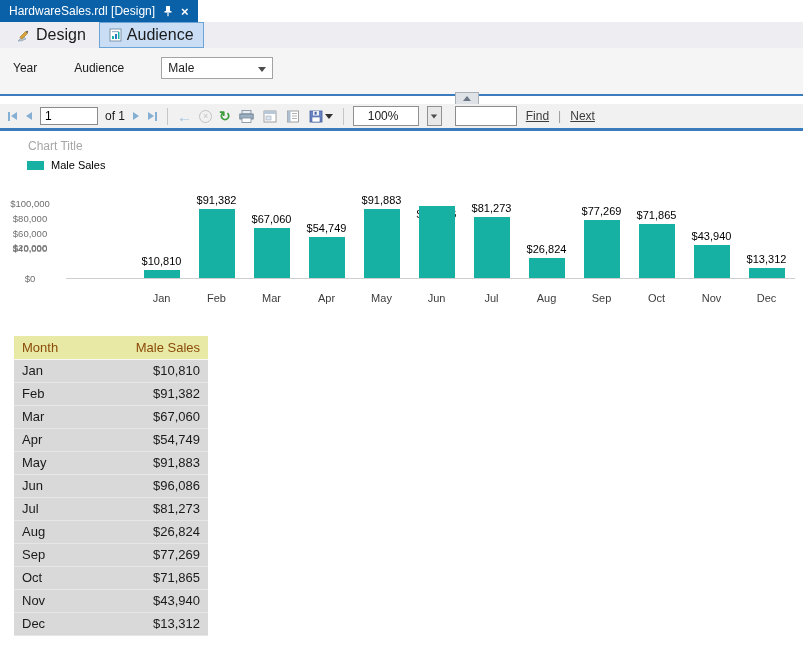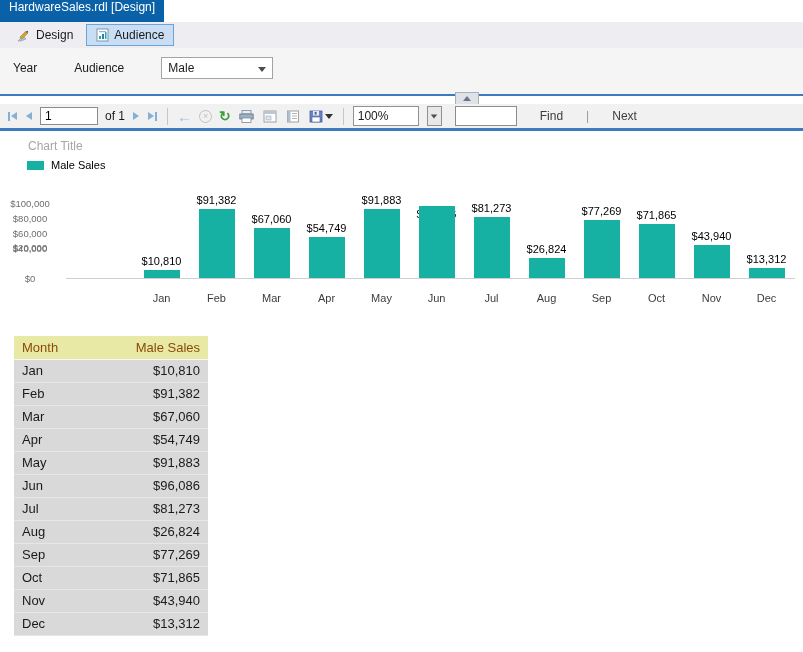--- a/index.html
+++ b/index.html
@@ -6,28 +6,28 @@
   body { margin: 0; background: #fff; }
   .screen {
     position: relative; width: 803px; height: 652px; overflow: hidden;
     background: #fff; font-family: "Liberation Sans", sans-serif; color: #1a1a1a;
   }
 
   
   .tab-bar { position: absolute; top: 0; left: 0; right: 0; height: 22px; background: #fff; }
   .doc-tab {
     position: absolute; left: 0; top: 0; height: 22px; background: #0b61a8; color: #fff;
-    display: flex; align-items: center; gap: 8px; padding: 0 9px; font-size: 12px; cursor: default; flex-direction: column;
+    display: flex; align-items: center; gap: 8px; padding: 0 9px; font-size: 12px; cursor: default;
   }
   .doc-tab .close-x { font-size: 13px; font-weight: bold; line-height: 1; }
 
   
   .mode-bar {
     position: absolute; top: 22px; left: 0; right: 0; height: 26px; background: #eeeef2;
-    display: flex; align-items: center; padding-left: 7px; gap: 3px; font-size: 12px;
+    display: flex; align-items: center; padding-left: 7px; gap: 3px; font-size: 16px;
   }
   .mode-btn { display: flex; align-items: center; gap: 5px; padding: 3px 9px; border: 1px solid transparent; }
   .mode-btn.selected { background: #c9def5; border: 1px solid #6da4d8; }
 
   
   .param-bar {
     position: absolute; top: 48px; left: 0; right: 0; height: 48px; background: #f5f5f5;
     border-bottom: 2px solid #3a7cbe; display: flex; align-items: center; padding: 0 0 6px 13px; font-size: 12px; gap: 28px;
   }
   .param-label { margin-right: 9px; }
@@ -58,24 +58,24 @@
   .vbar { width: 2px; height: 9px; background: #86afd4; }
   .page-input { width: 58px; height: 18px; border: 1px solid #8c8c8c; font-size: 12px; padding: 0 4px; font-family: "Liberation Sans", sans-serif; }
   .tb-sep { width: 1px; height: 17px; background: #c6c6c6; margin: 0 2px; }
   .back-arrow { font-size: 15px; color: #9fc0dc; line-height: 1; }
   .stop-circle {
     width: 13px; height: 13px; border-radius: 50%; border: 1px solid #c2c2c2; color: #c2c2c2;
     display: inline-flex; align-items: center; justify-content: center; font-size: 9px; line-height: 1;
   }
   .refresh-glyph { font-size: 14px; color: #3d9c3d; font-weight: bold; line-height: 1; }
   .icon-btn { display: inline-flex; align-items: center; gap: 2px; padding: 1px; }
-  .zoom-box { width: 66px; height: 20px; background: #fff; border: 1px solid #919191; display: flex; align-items: center; padding-left: 4px; }
+  .zoom-box { width: 66px; height: 20px; background: #fff; border: 1px solid #919191; display: flex; align-items: center; padding-left: 14px; }
   .zoom-drop { width: 15px; height: 20px; background: #e8e8e8; border: 1px solid #919191; display: flex; align-items: center; justify-content: center; margin-left: 1px; }
   .find-input { width: 62px; height: 20px; border: 1px solid #8c8c8c; font-size: 12px; padding: 0 4px; margin-left: 6px; font-family: "Liberation Sans", sans-serif; }
-  .link-label { color: #3c3c3c; margin: 0 16px; }
+  .link-label { color: #3c3c3c; margin: 0 2px; text-decoration: underline; }
   .link-sep { color: #9a9a9a; }
 
   
   .report { position: absolute; top: 131px; left: 0; right: 0; bottom: 0; background: #fff; }
   .chart-title { position: absolute; left: 28px; top: 8px; font-size: 12px; color: #a6a6a6; }
   .legend { position: absolute; left: 27px; top: 28px; display: flex; align-items: center; gap: 7px; }
   .legend-swatch { width: 17px; height: 9px; background: #17b1a3; }
   .legend-label { font-size: 11px; color: #000; }
 
   .y-axis { position: absolute; left: 0; top: 72px; width: 60px; height: 76px; }

